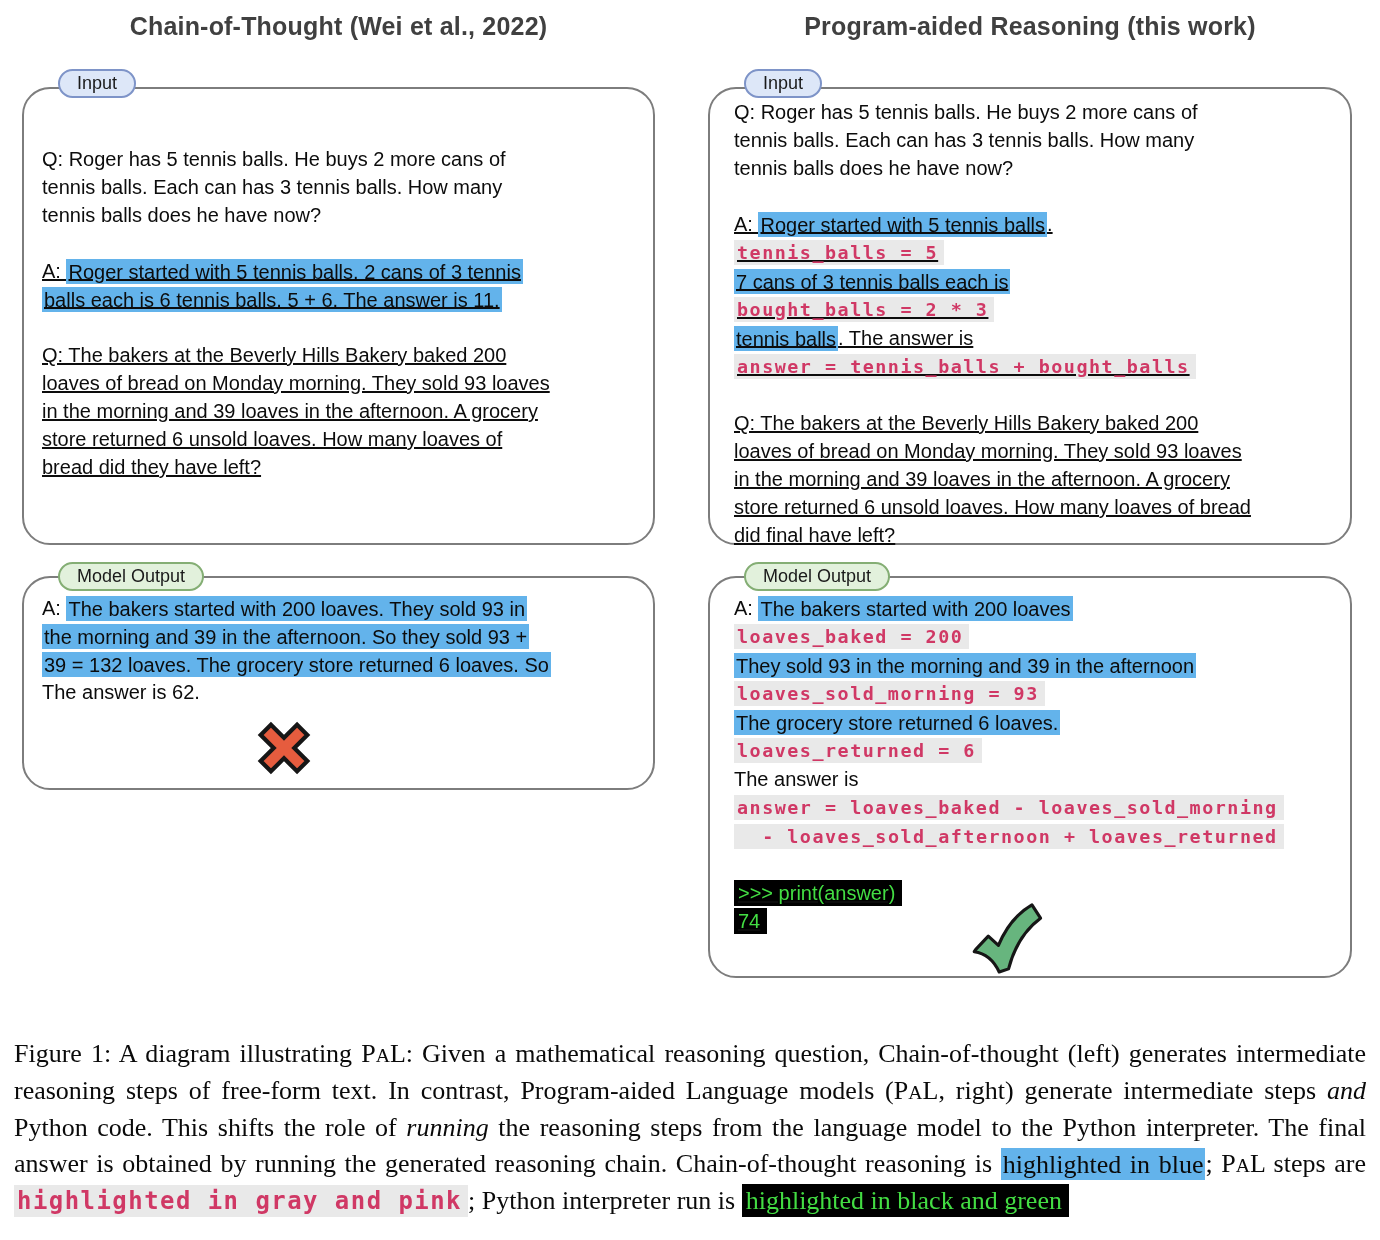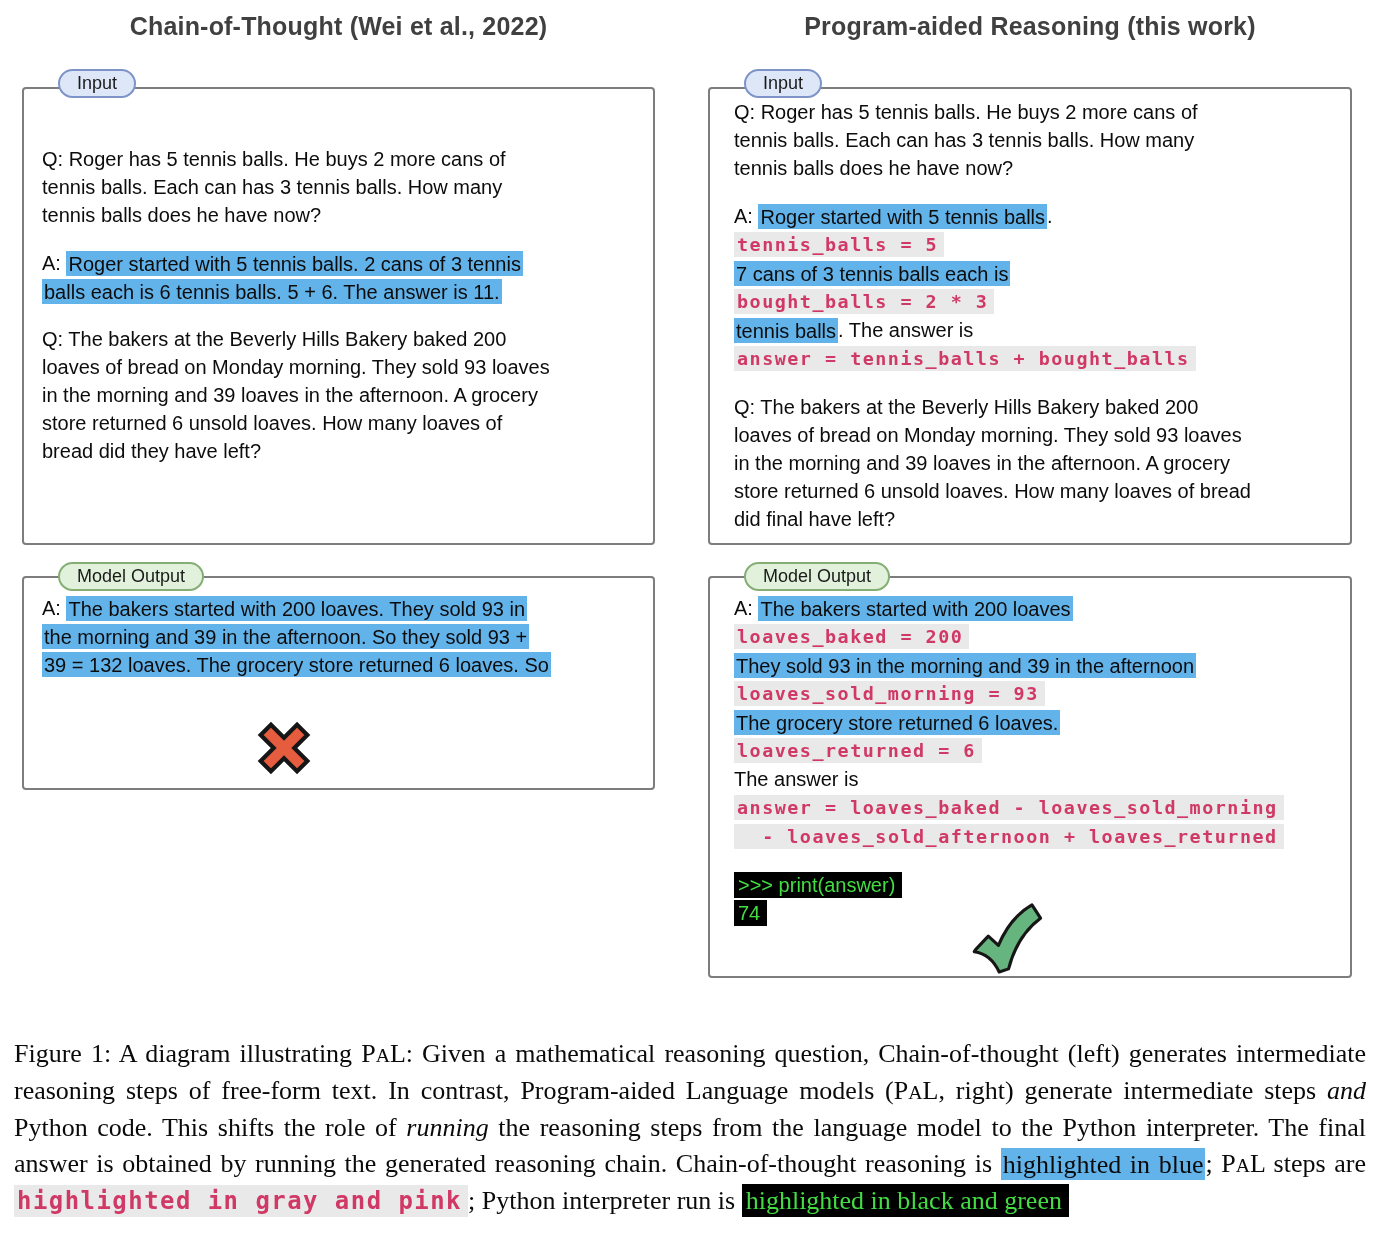--- a/index.html
+++ b/index.html
@@ -20,34 +20,34 @@
   #canvas{
     position:relative;width:1380px;height:1240px;overflow:hidden;
     font-family:"Liberation Sans","DejaVu Sans",sans-serif;color:#111;
   }
   .col-title{
     position:absolute;top:12px;text-align:center;
     font-size:25px;font-weight:bold;color:#404040;letter-spacing:.2px;
   }
   .panel{
     position:absolute;background:#fff;
-    border:2px solid var(--panel_border);border-radius:4px;
+    border:2px solid var(--panel_border);border-radius:28px;
     box-sizing:border-box;
   }
   .badge{
     position:absolute;display:inline-block;
     padding:2px 17px;font-size:18px;color:#1a1a1a;
     border-radius:17px;border:2px solid;white-space:nowrap;z-index:3;
   }
   .badge.input{background:var(--input_badge_bg);border-color:var(--input_badge_border);top:-20px;left:34px;}
   .badge.output{background:var(--output_badge_bg);border-color:var(--output_badge_border);top:-16px;left:34px;}
   .content{
     position:relative;font-size:20px;line-height:28px;color:#0c0c0c;
   }
-  .para+.para{margin-top:20px;}
+  .para+.para{margin-top:28px;text-decoration:underline;}
   .line{white-space:pre-wrap;}
   .sg{white-space:pre-wrap;}
   .sg-b{background:var(--highlight_blue);padding:1.5px 2px;}
   .sg-c{
     font-family:"DejaVu Sans Mono","Liberation Mono",monospace;
     font-weight:bold;font-size:0.92em;letter-spacing:1.5px;
     color:var(--code_pink);background:var(--code_bg);
     padding:2px 6px 2px 3px;
   }
   .sg-t{background:var(--terminal_bg);color:var(--terminal_green);padding:2px 7px 2px 4px;}
@@ -90,20 +90,21 @@
       </div>
   </div>
 
   <div class="panel" style="left:22px;top:576px;width:633px;height:214px;">
     <span class="badge output">Model Output</span>
     <div class="content" style="padding:16px 16px 0 18px;">
         <div class="para">
           <div class="line"><span class="sg sg-p">A: </span><span class="sg sg-b">The bakers started with 200 loaves. They sold 93 in</span></div>
           <div class="line"><span class="sg sg-b">the morning and 39 in the afternoon. So they sold 93 +</span></div>
           <div class="line"><span class="sg sg-b">39 = 132 loaves. The grocery store returned 6 loaves. So</span></div>
+          <div class="line"><span class="sg sg-p">The answer is 62.</span></div>
         </div>
       </div>
     <div class="verdict" style="left:232px;top:142px;width:56px;height:56px;">
       <svg width="56" height="56" viewBox="0 0 60 60">
         <path d="M30 19 L44 5 L55 16 L41 30 L55 44 L44 55 L30 41 L16 55 L5 44 L19 30 L5 16 L16 5 Z" fill="var(--cross_red)" stroke="#161616" stroke-width="4.5" stroke-linejoin="miter"></path>
       </svg>
     </div>
   </div>
 
   <div class="panel" style="left:708px;top:87px;width:644px;height:458px;">

